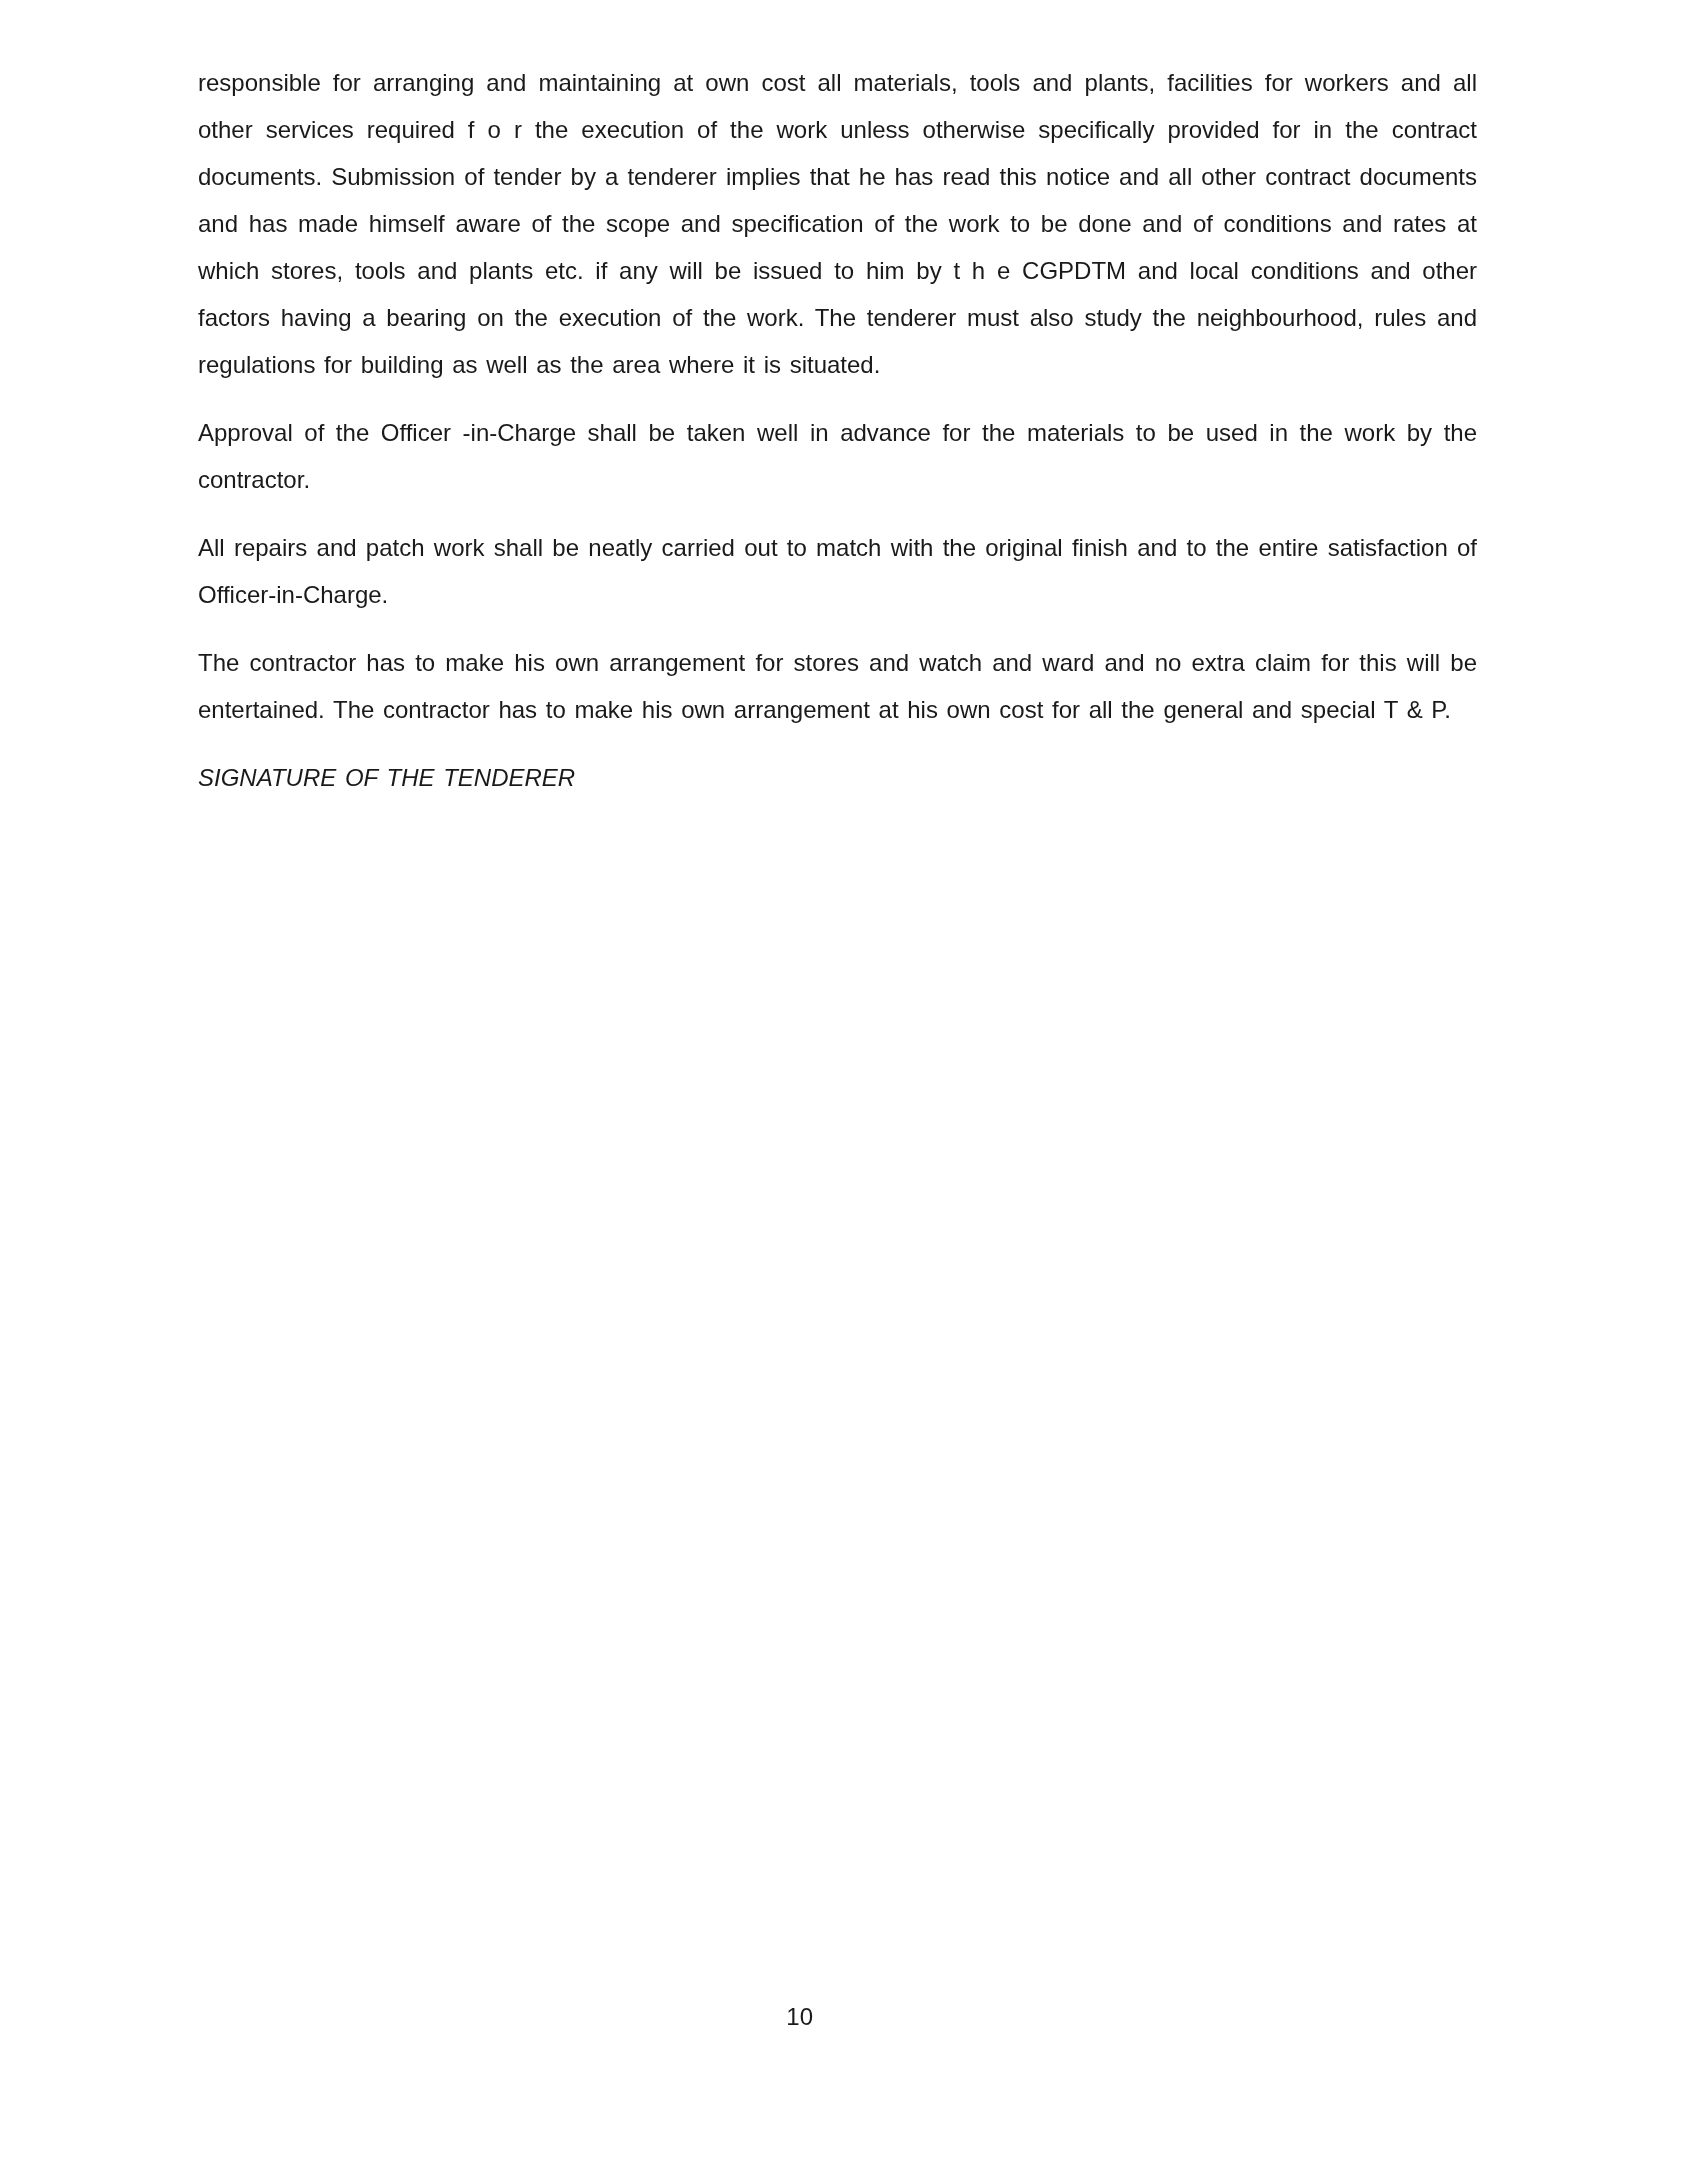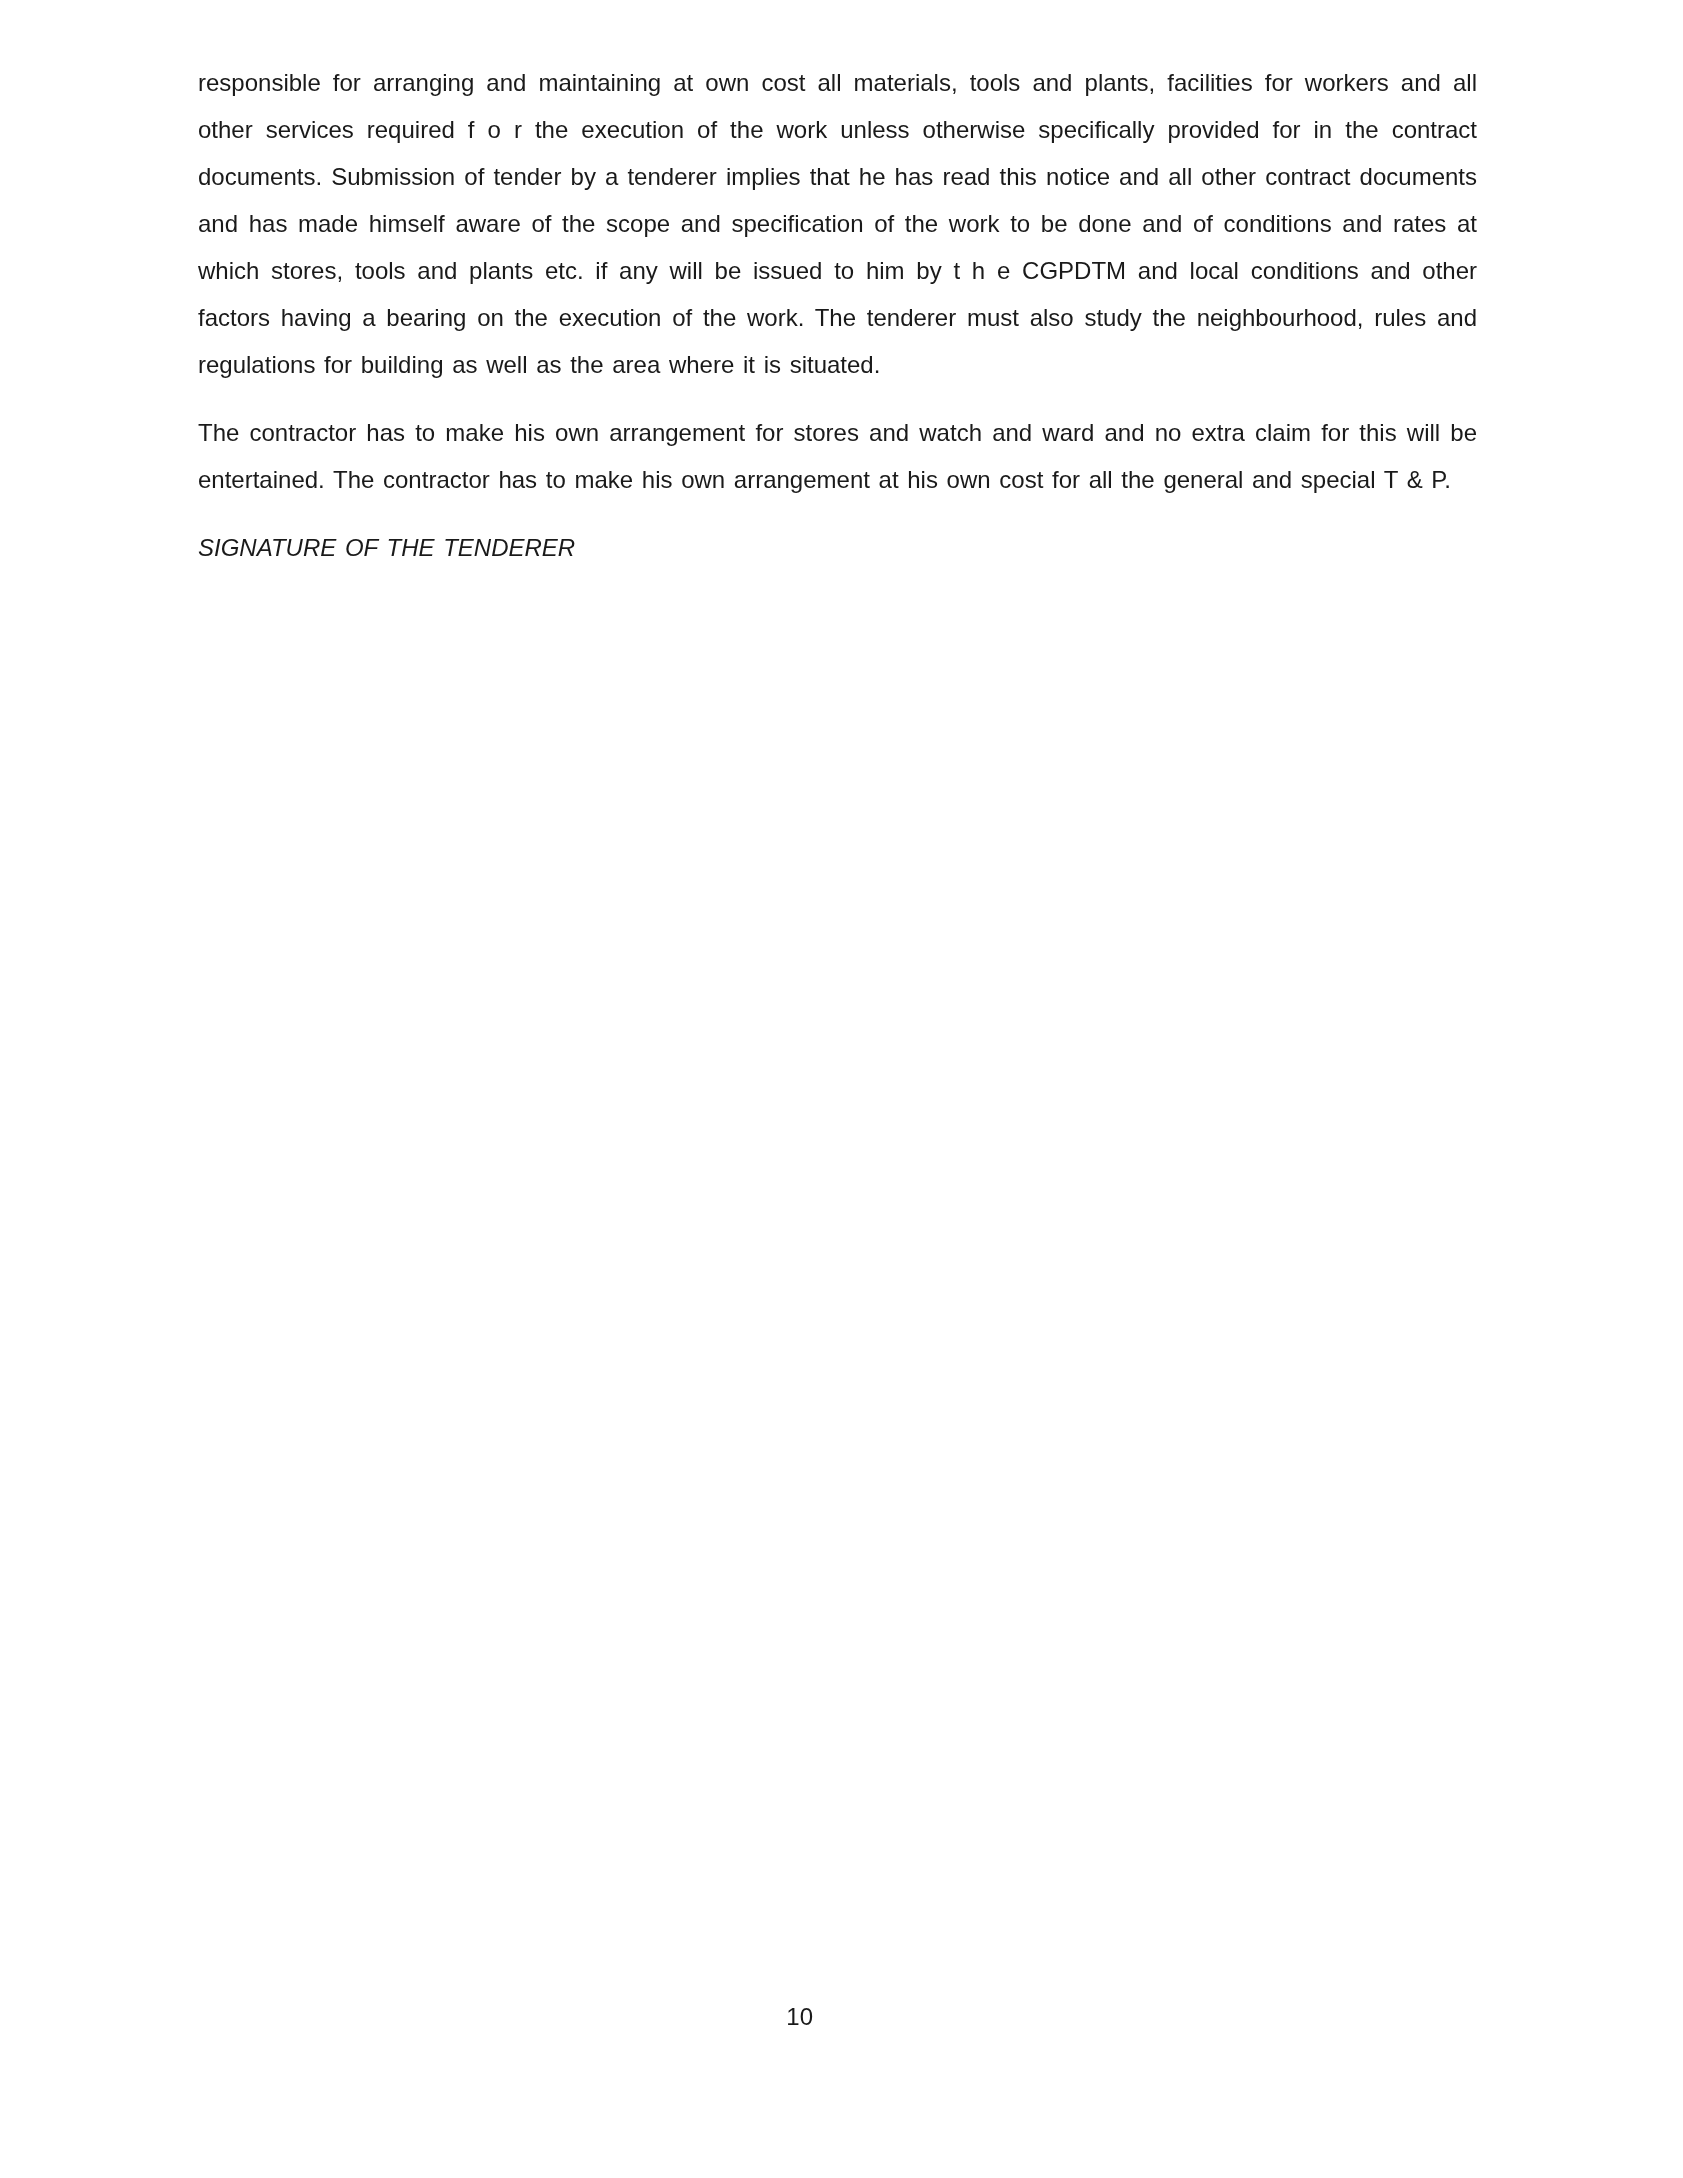--- a/index.html
+++ b/index.html
@@ -51,18 +51,20 @@
     font-size:24px;
     line-height:30px;
   }
 </style>
 </head>
 <body>
 
 <div class="page">
   <div class="content">
     <p>responsible for arranging and maintaining at own cost all materials, tools and plants, facilities for workers and all other services required f o r the execution of the work unless otherwise specifically provided for in the contract documents. Submission of tender by a tenderer implies that he has read this notice and all other contract documents and has made himself aware of the scope and specification of the work to be done and of conditions and rates at which stores, tools and plants etc. if any will be issued to him by t h e CGPDTM and local conditions and other factors having a bearing on the execution of the work. The tenderer must also study the neighbourhood, rules and regulations for building as well as the area where it is situated.</p>
+    <p>Approval of the Officer -in-Charge shall be taken well in advance for the materials to be used in the work by the contractor.</p>
+    <p>All repairs and patch work shall be neatly carried out to match with the original finish and to the entire satisfaction of Officer-in-Charge.</p>
     <p>The contractor has to make his own arrangement for stores and watch and ward and no extra claim for this will be entertained. The contractor has to make his own arrangement at his own cost for all the general and special T &amp; P.</p>
     <p class="signature">SIGNATURE OF THE TENDERER</p>
   </div>
   <div class="page-number">10</div>
 </div>
 
 
 </body></html>

